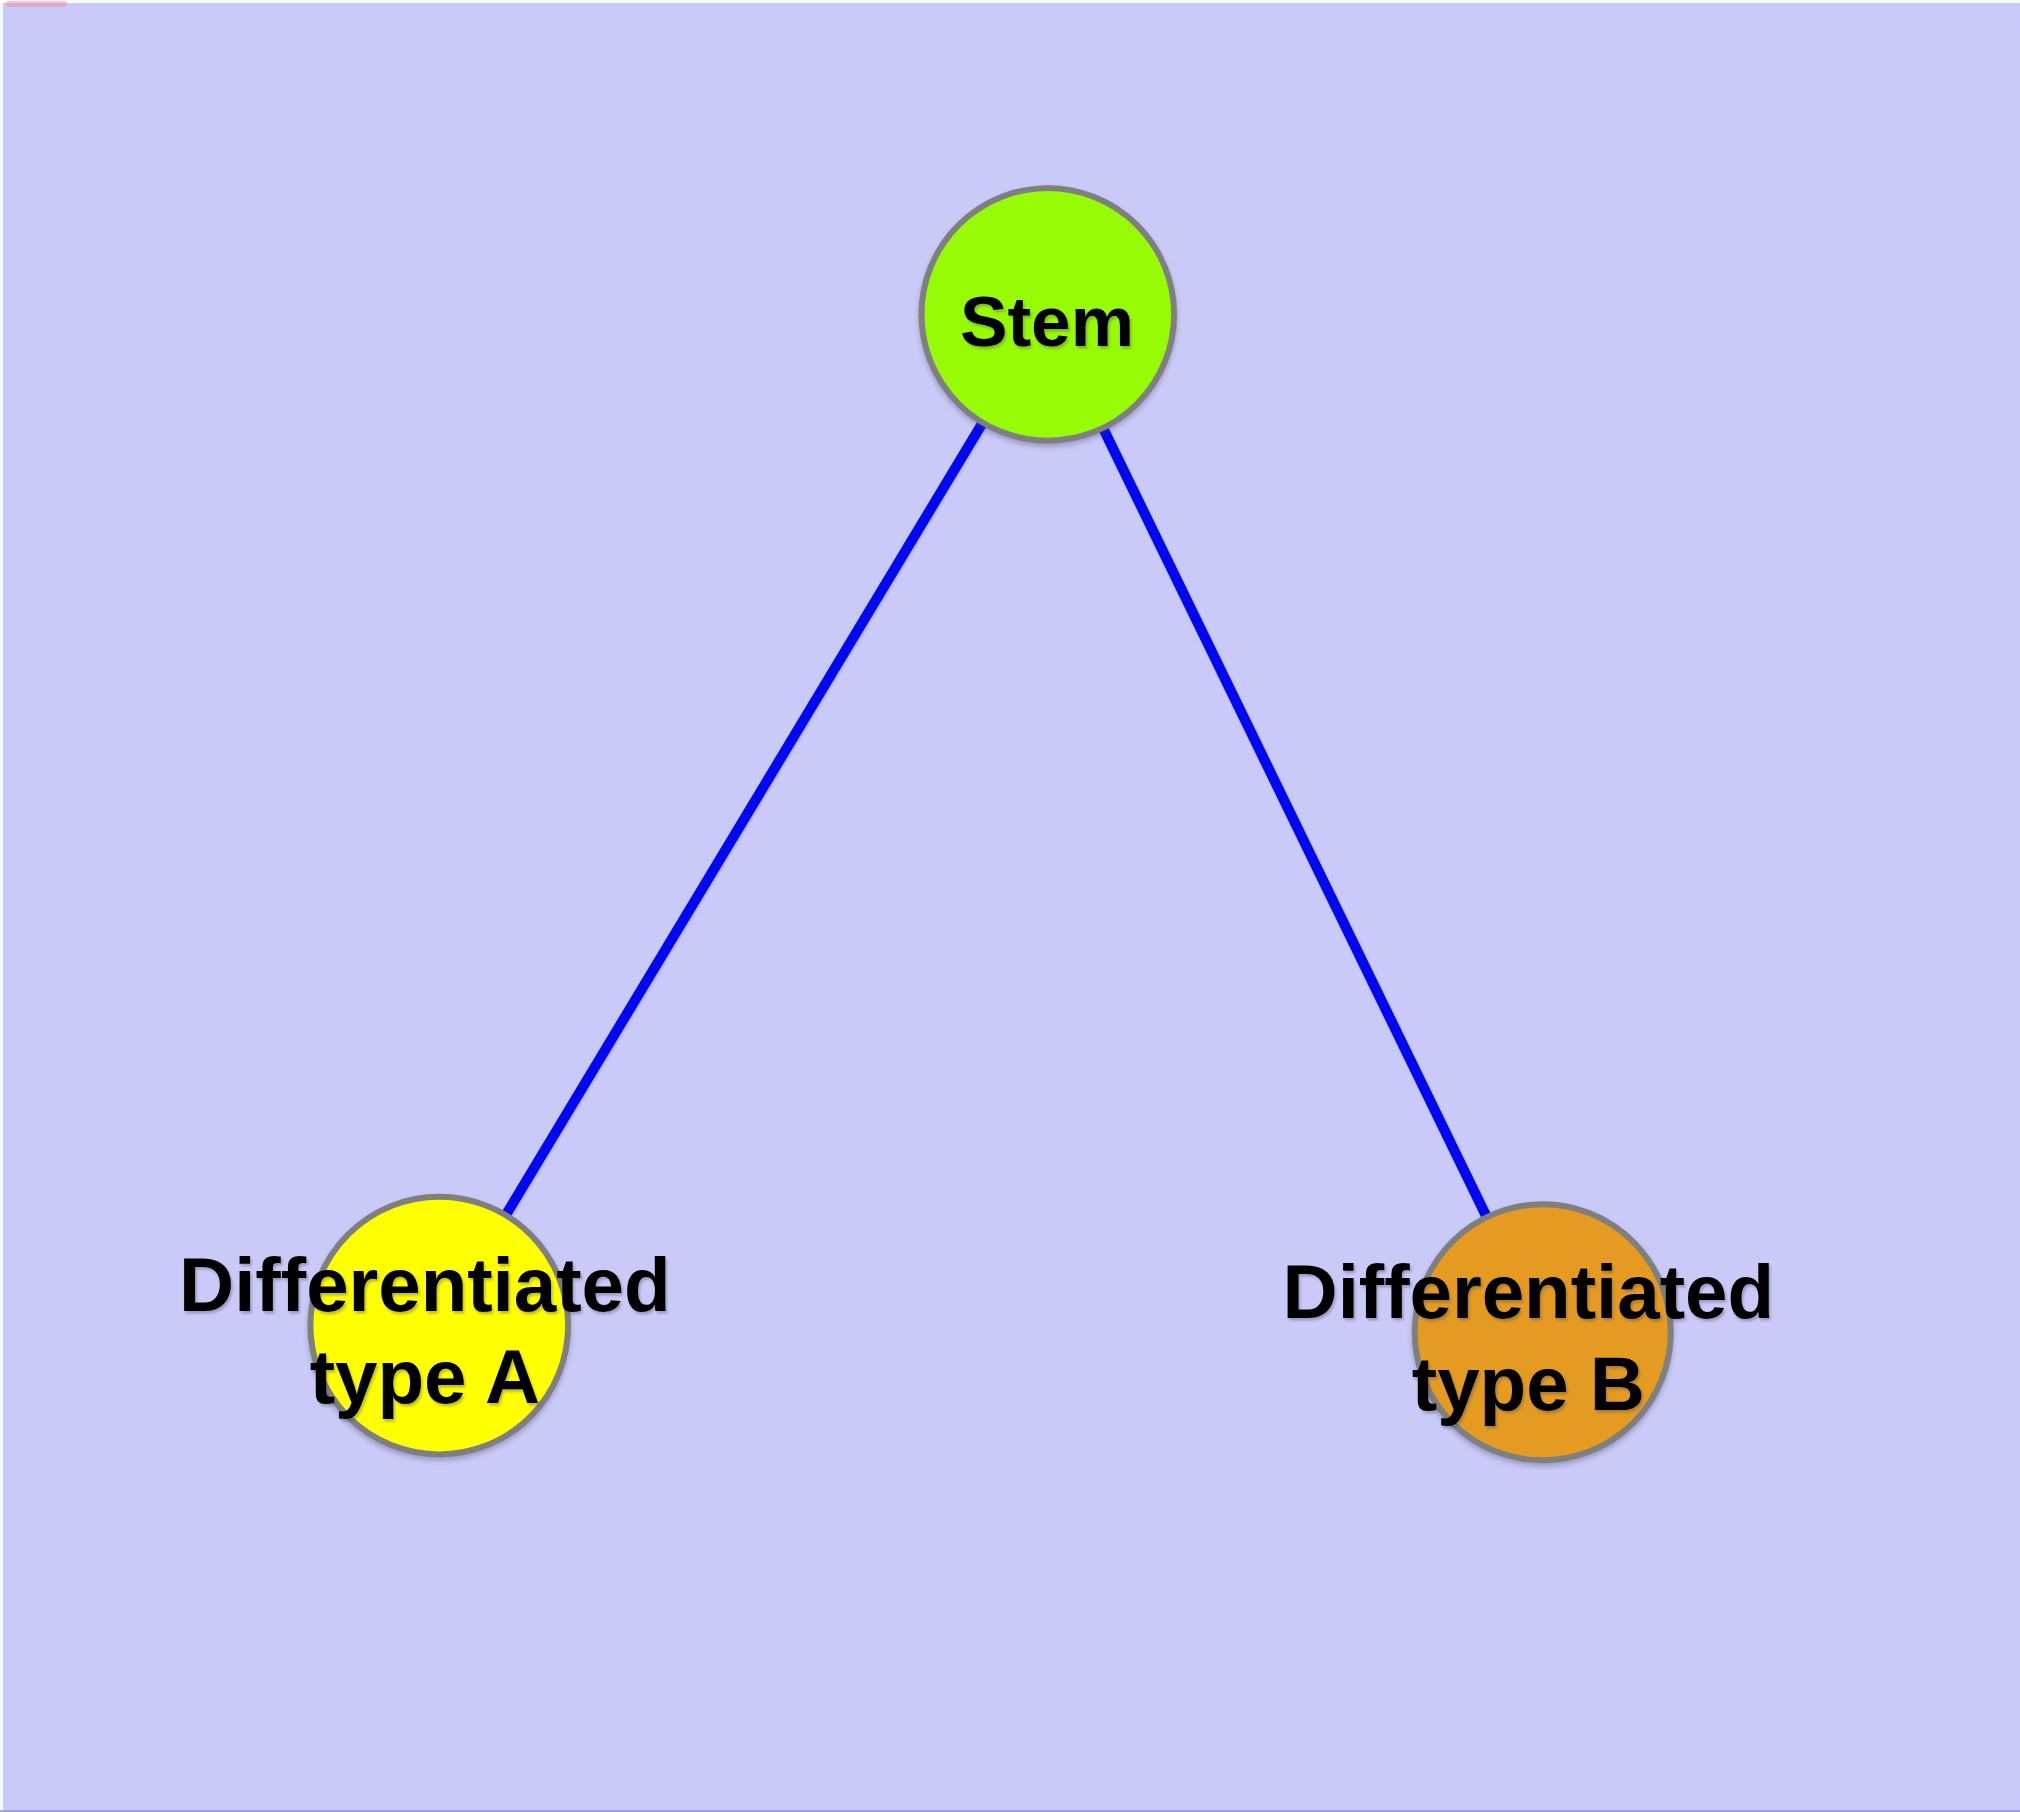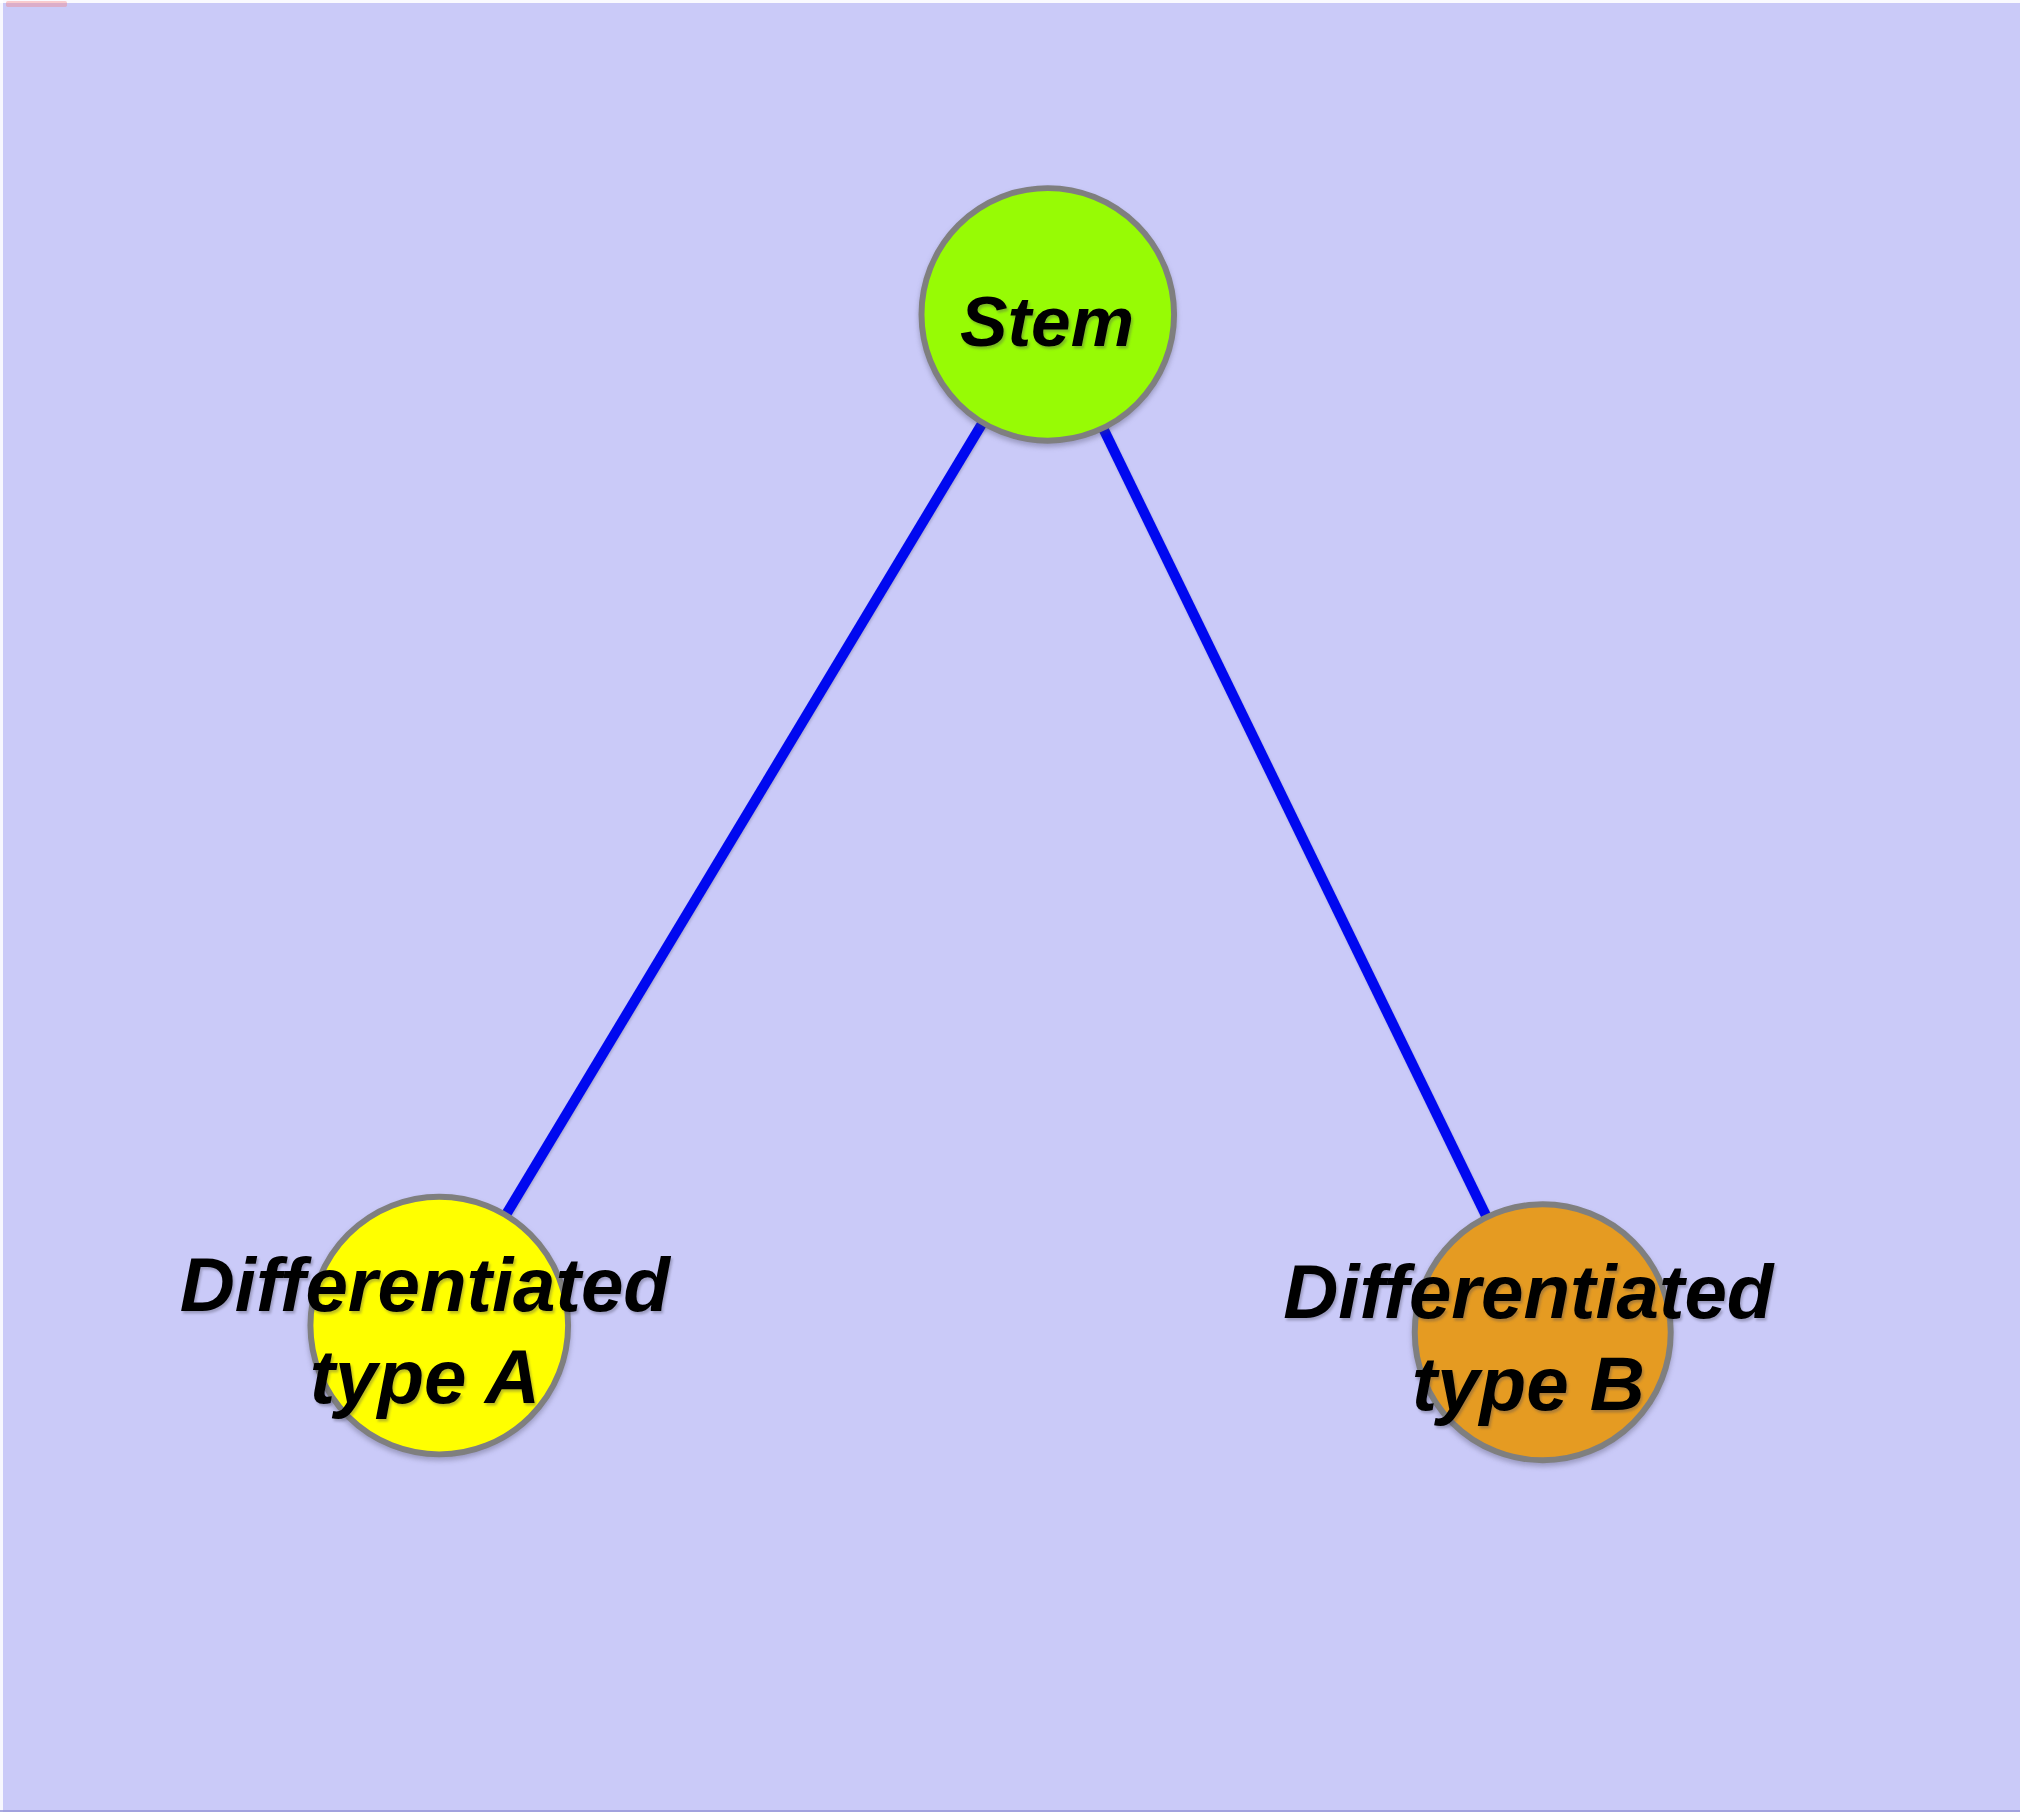--- a/index.html
+++ b/index.html
@@ -58,21 +58,21 @@
     top: 0.8px; left: 6px;
     width: 61px;
     height: 6px;
     border-radius: 1.7px;
     background: rgba(246, 130, 130, 0.40);
   }
 </style>
 </head>
 <body>
 
-<div class="canvas" id="canvas" style="background-color: rgb(202, 202, 248); font-style: italic;">
+<div class="canvas" id="canvas" style="background-color: rgb(202, 202, 248);">
   <svg class="graph" viewBox="0 0 2384 2138" xmlns="http://www.w3.org/2000/svg">
     <g id="edges-layer">
         <line x1="1236" y1="371" x2="518" y2="1564" stroke="#0008f0" stroke-width="12" class="edge-line"></line>
         <line x1="1236" y1="371" x2="1820" y2="1572" stroke="#0008f0" stroke-width="12" class="edge-line"></line>
       </g>
     <g id="nodes-layer">
         <g>
           <circle cx="1236" cy="371" r="149" fill="#97fb05" stroke="#7f7f7f" stroke-width="7" class="node-circle"></circle>
           <text x="1235" y="407.988" text-anchor="middle" font-size="84" fill="#000000" class="node-label">Stem</text>
         </g>

